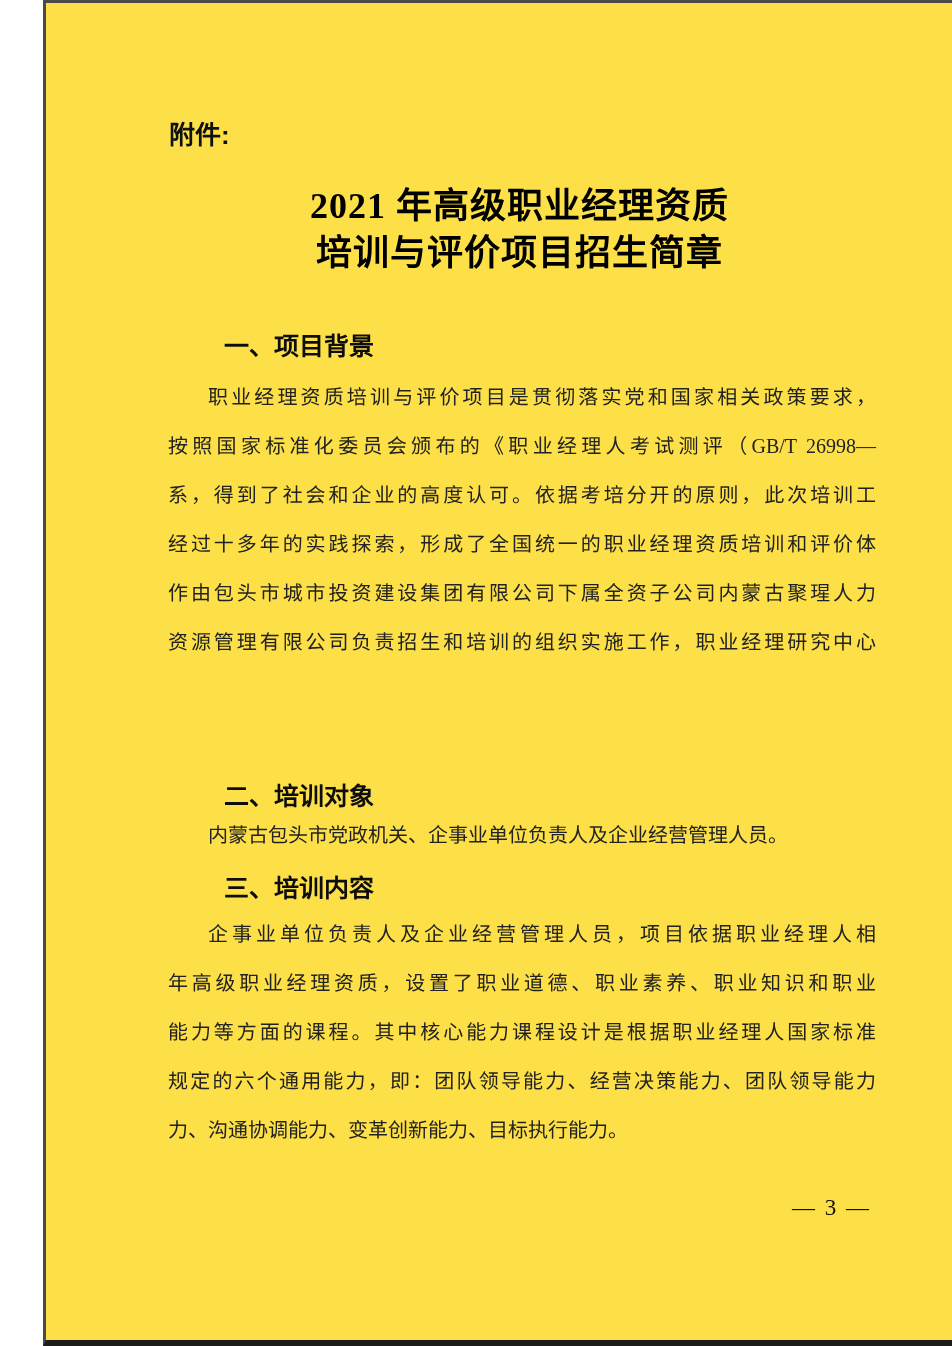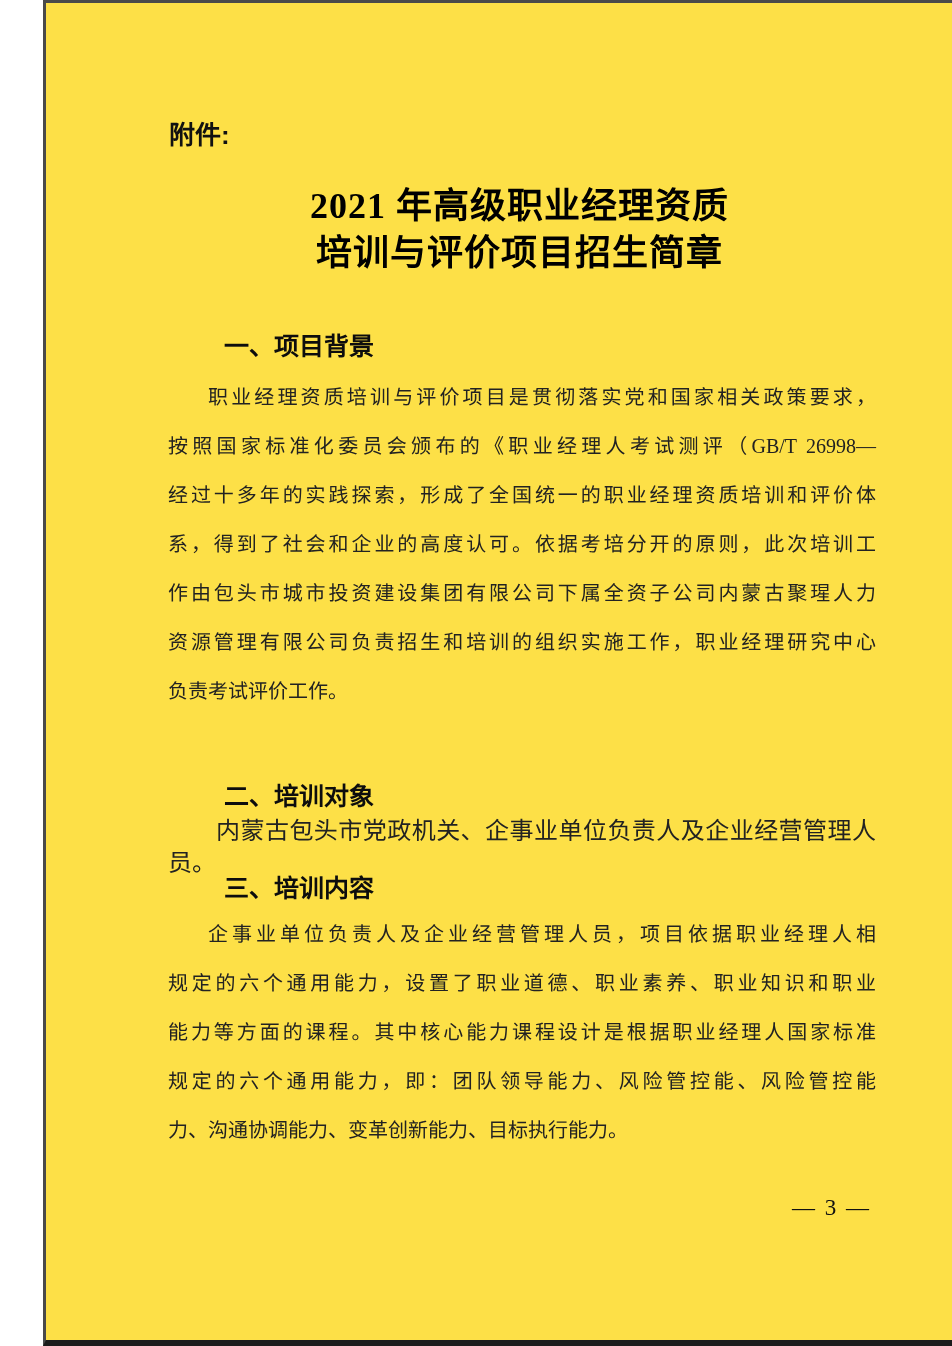--- a/index.html
+++ b/index.html
@@ -59,21 +59,21 @@
   .para {
     position: absolute;
     left: 122px;
     width: 708px;
     font-family: "Liberation Serif", "DejaVu Serif", serif;
     font-weight: 400;
     font-size: 20px;
     color: #222;
   }
   .para1 { top: 370px; line-height: 49px; }
-  .para2 { top: 812px; line-height: 32px; font-size: 24px; }
+  .para2 { top: 812px; line-height: 40px; font-size: 20px; }
   .para3 { top: 907px; line-height: 49px; }
   .line {
     text-align: justify;
     text-align-last: justify;
   }
   .line.first { text-indent: 2em; }
   .line.last { text-align-last: left; }
   .pagenum {
     position: absolute;
     right: 122px;
@@ -95,38 +95,37 @@
   <div class="title">
     <div class="title-line">2021 年高级职业经理资质</div>
     <div class="title-line">培训与评价项目招生简章</div>
   </div>
 
   <div class="heading h1">一、项目背景</div>
 
   <div class="para para1">
     <div class="line first">职业经理资质培训与评价项目是贯彻落实党和国家相关政策要求，</div>
     <div class="line">按照国家标准化委员会颁布的《职业经理人考试测评（GB/T 26998—</div>
+    <div class="line">系，得到了社会和企业的高度认可。依据考培分开的原则，此次培训工</div>
     <div class="line">经过十多年的实践探索，形成了全国统一的职业经理资质培训和评价体</div>
-    <div class="line">系，得到了社会和企业的高度认可。依据考培分开的原则，此次培训工</div>
     <div class="line">作由包头市城市投资建设集团有限公司下属全资子公司内蒙古聚瑆人力</div>
     <div class="line">资源管理有限公司负责招生和培训的组织实施工作，职业经理研究中心</div>
-    <div class="line last">负责考试评价工作。</div>
   </div>
 
   <div class="heading h2">二、培训对象</div>
 
   <div class="para para2">
     <div class="line first last">内蒙古包头市党政机关、企事业单位负责人及企业经营管理人员。</div>
   </div>
 
   <div class="heading h3">三、培训内容</div>
 
   <div class="para para3">
     <div class="line first">企事业单位负责人及企业经营管理人员，项目依据职业经理人相</div>
-    <div class="line">规定的六个通用能力，设置了职业道德、职业素养、职业知识和职业</div>
+    <div class="line">年高级职业经理资质，设置了职业道德、职业素养、职业知识和职业</div>
     <div class="line">能力等方面的课程。其中核心能力课程设计是根据职业经理人国家标准</div>
-    <div class="line">规定的六个通用能力，即：团队领导能力、风险管控能、风险管控能</div>
+    <div class="line">规定的六个通用能力，即：团队领导能力、经营决策能力、团队领导能力</div>
     <div class="line last">力、沟通协调能力、变革创新能力、目标执行能力。</div>
   </div>
 
   <div class="pagenum">— 3 —</div>
 
 </div>
 
 </body></html>

